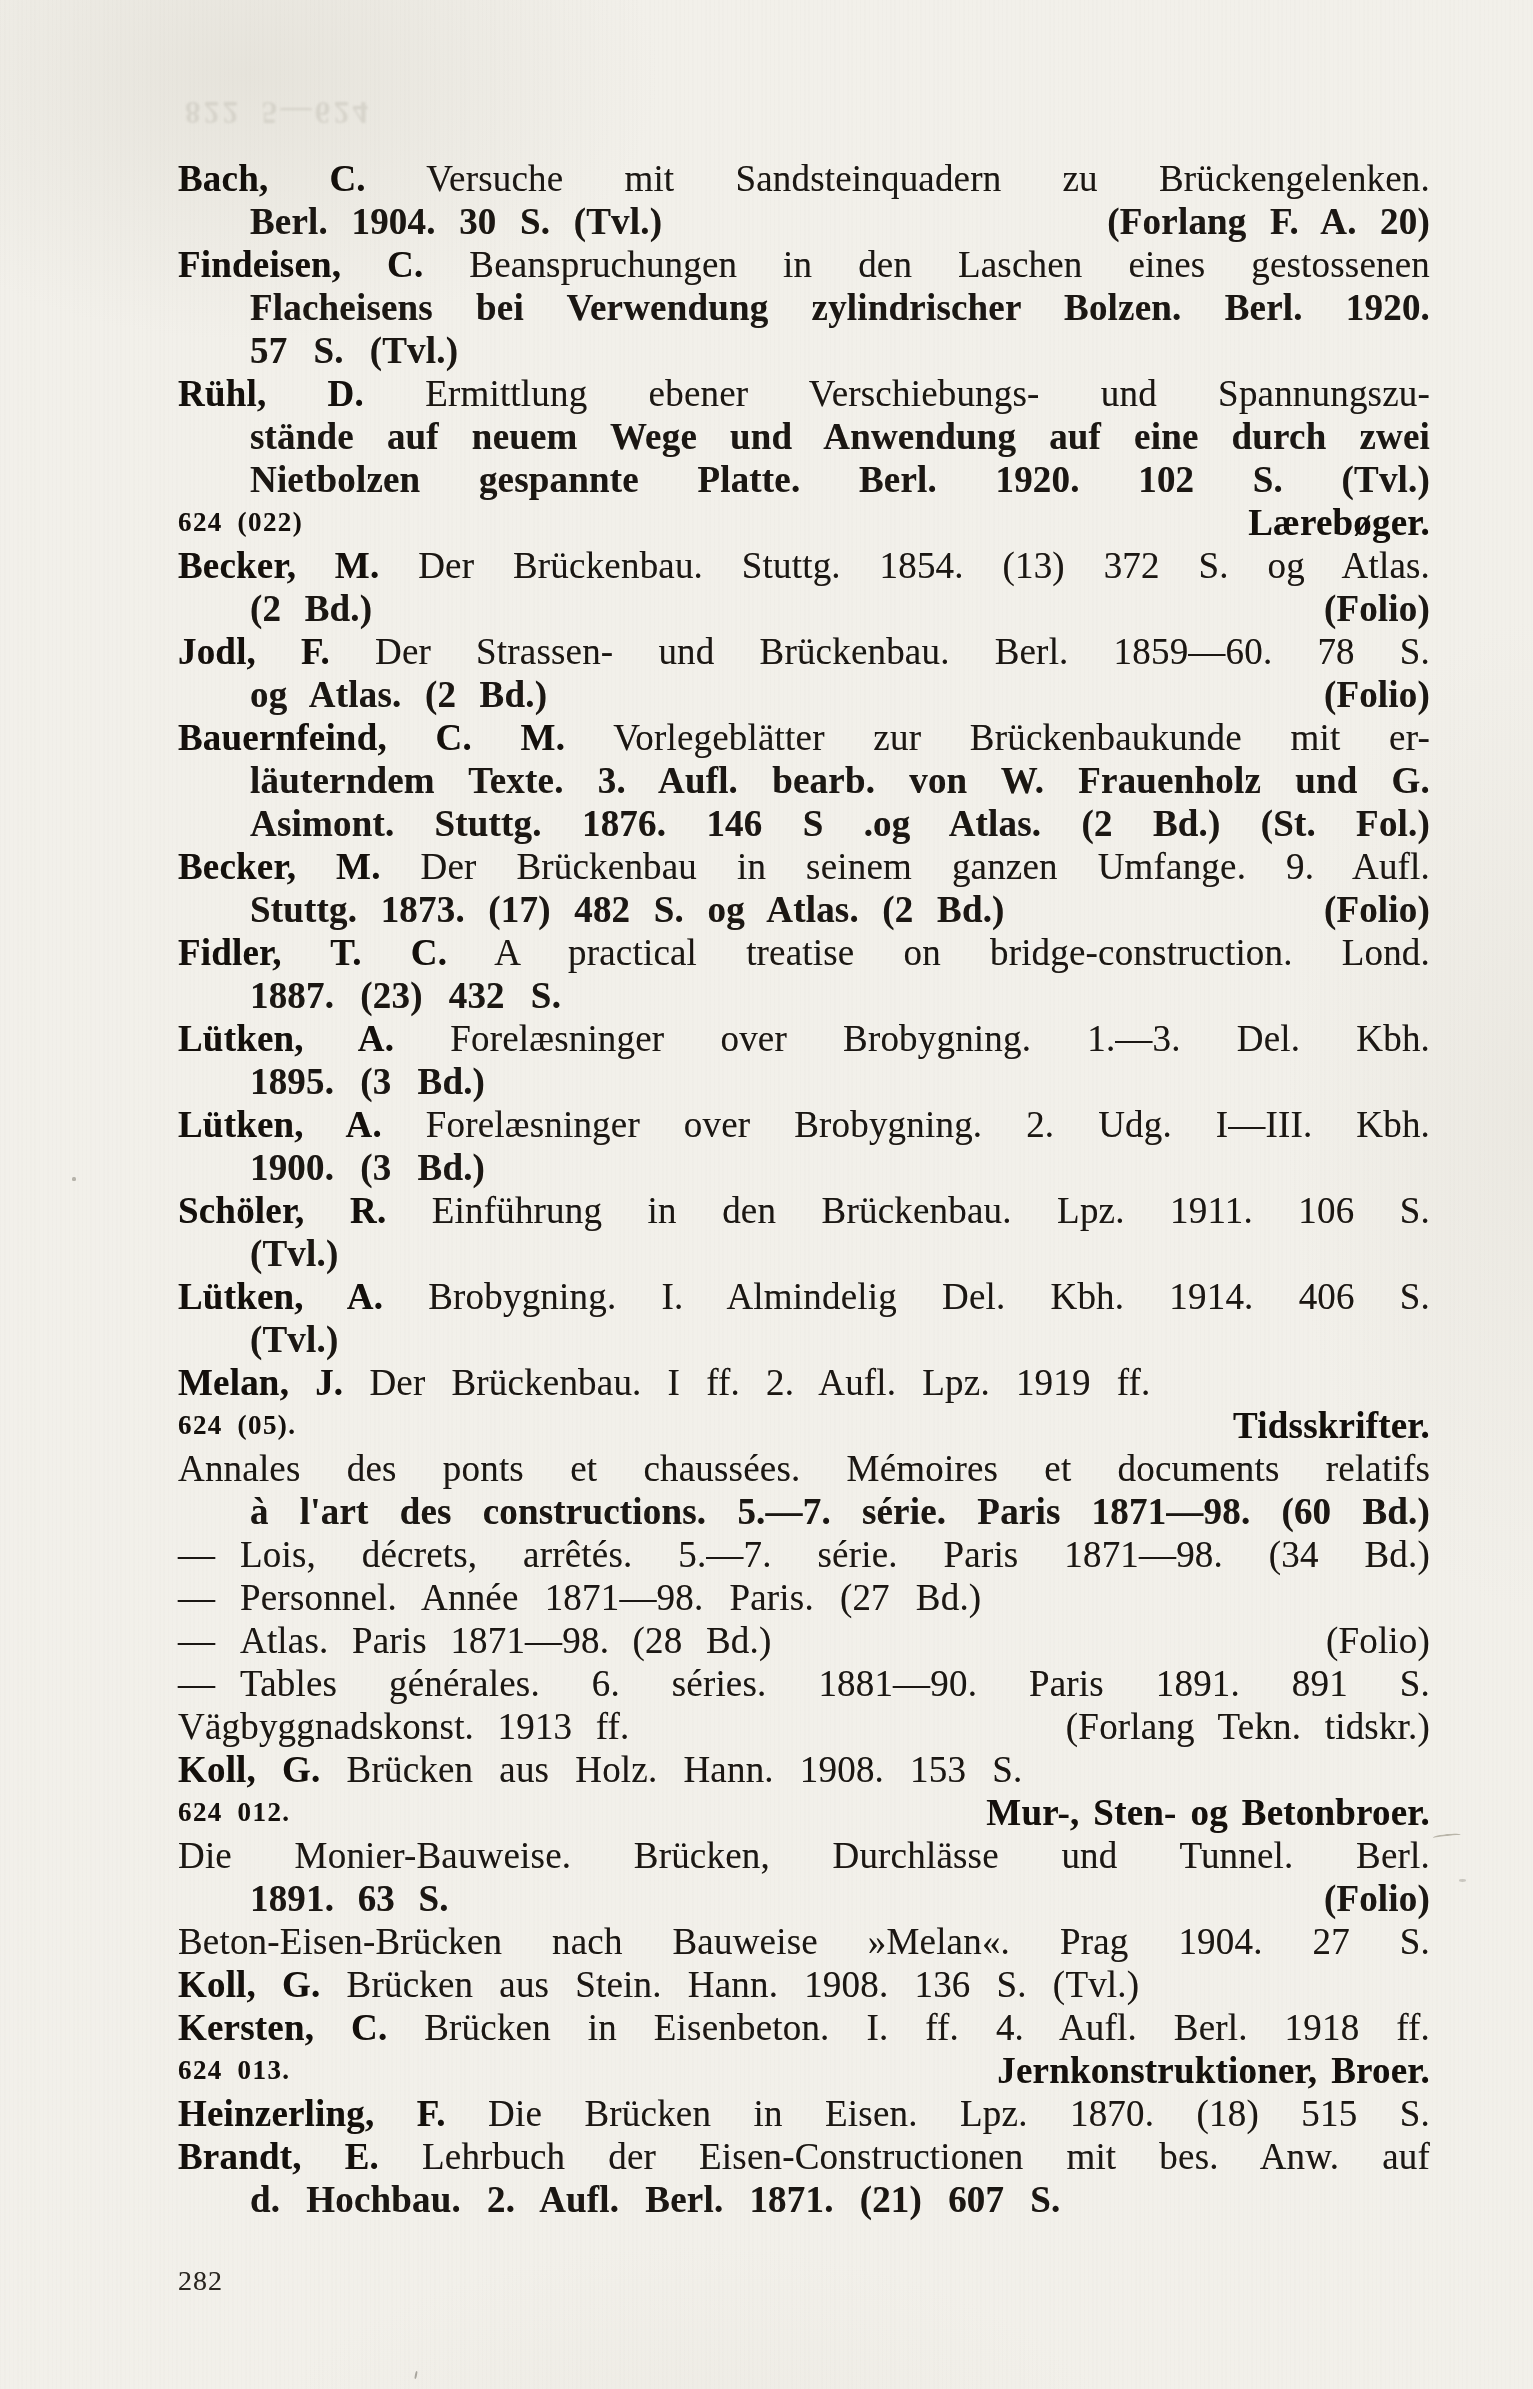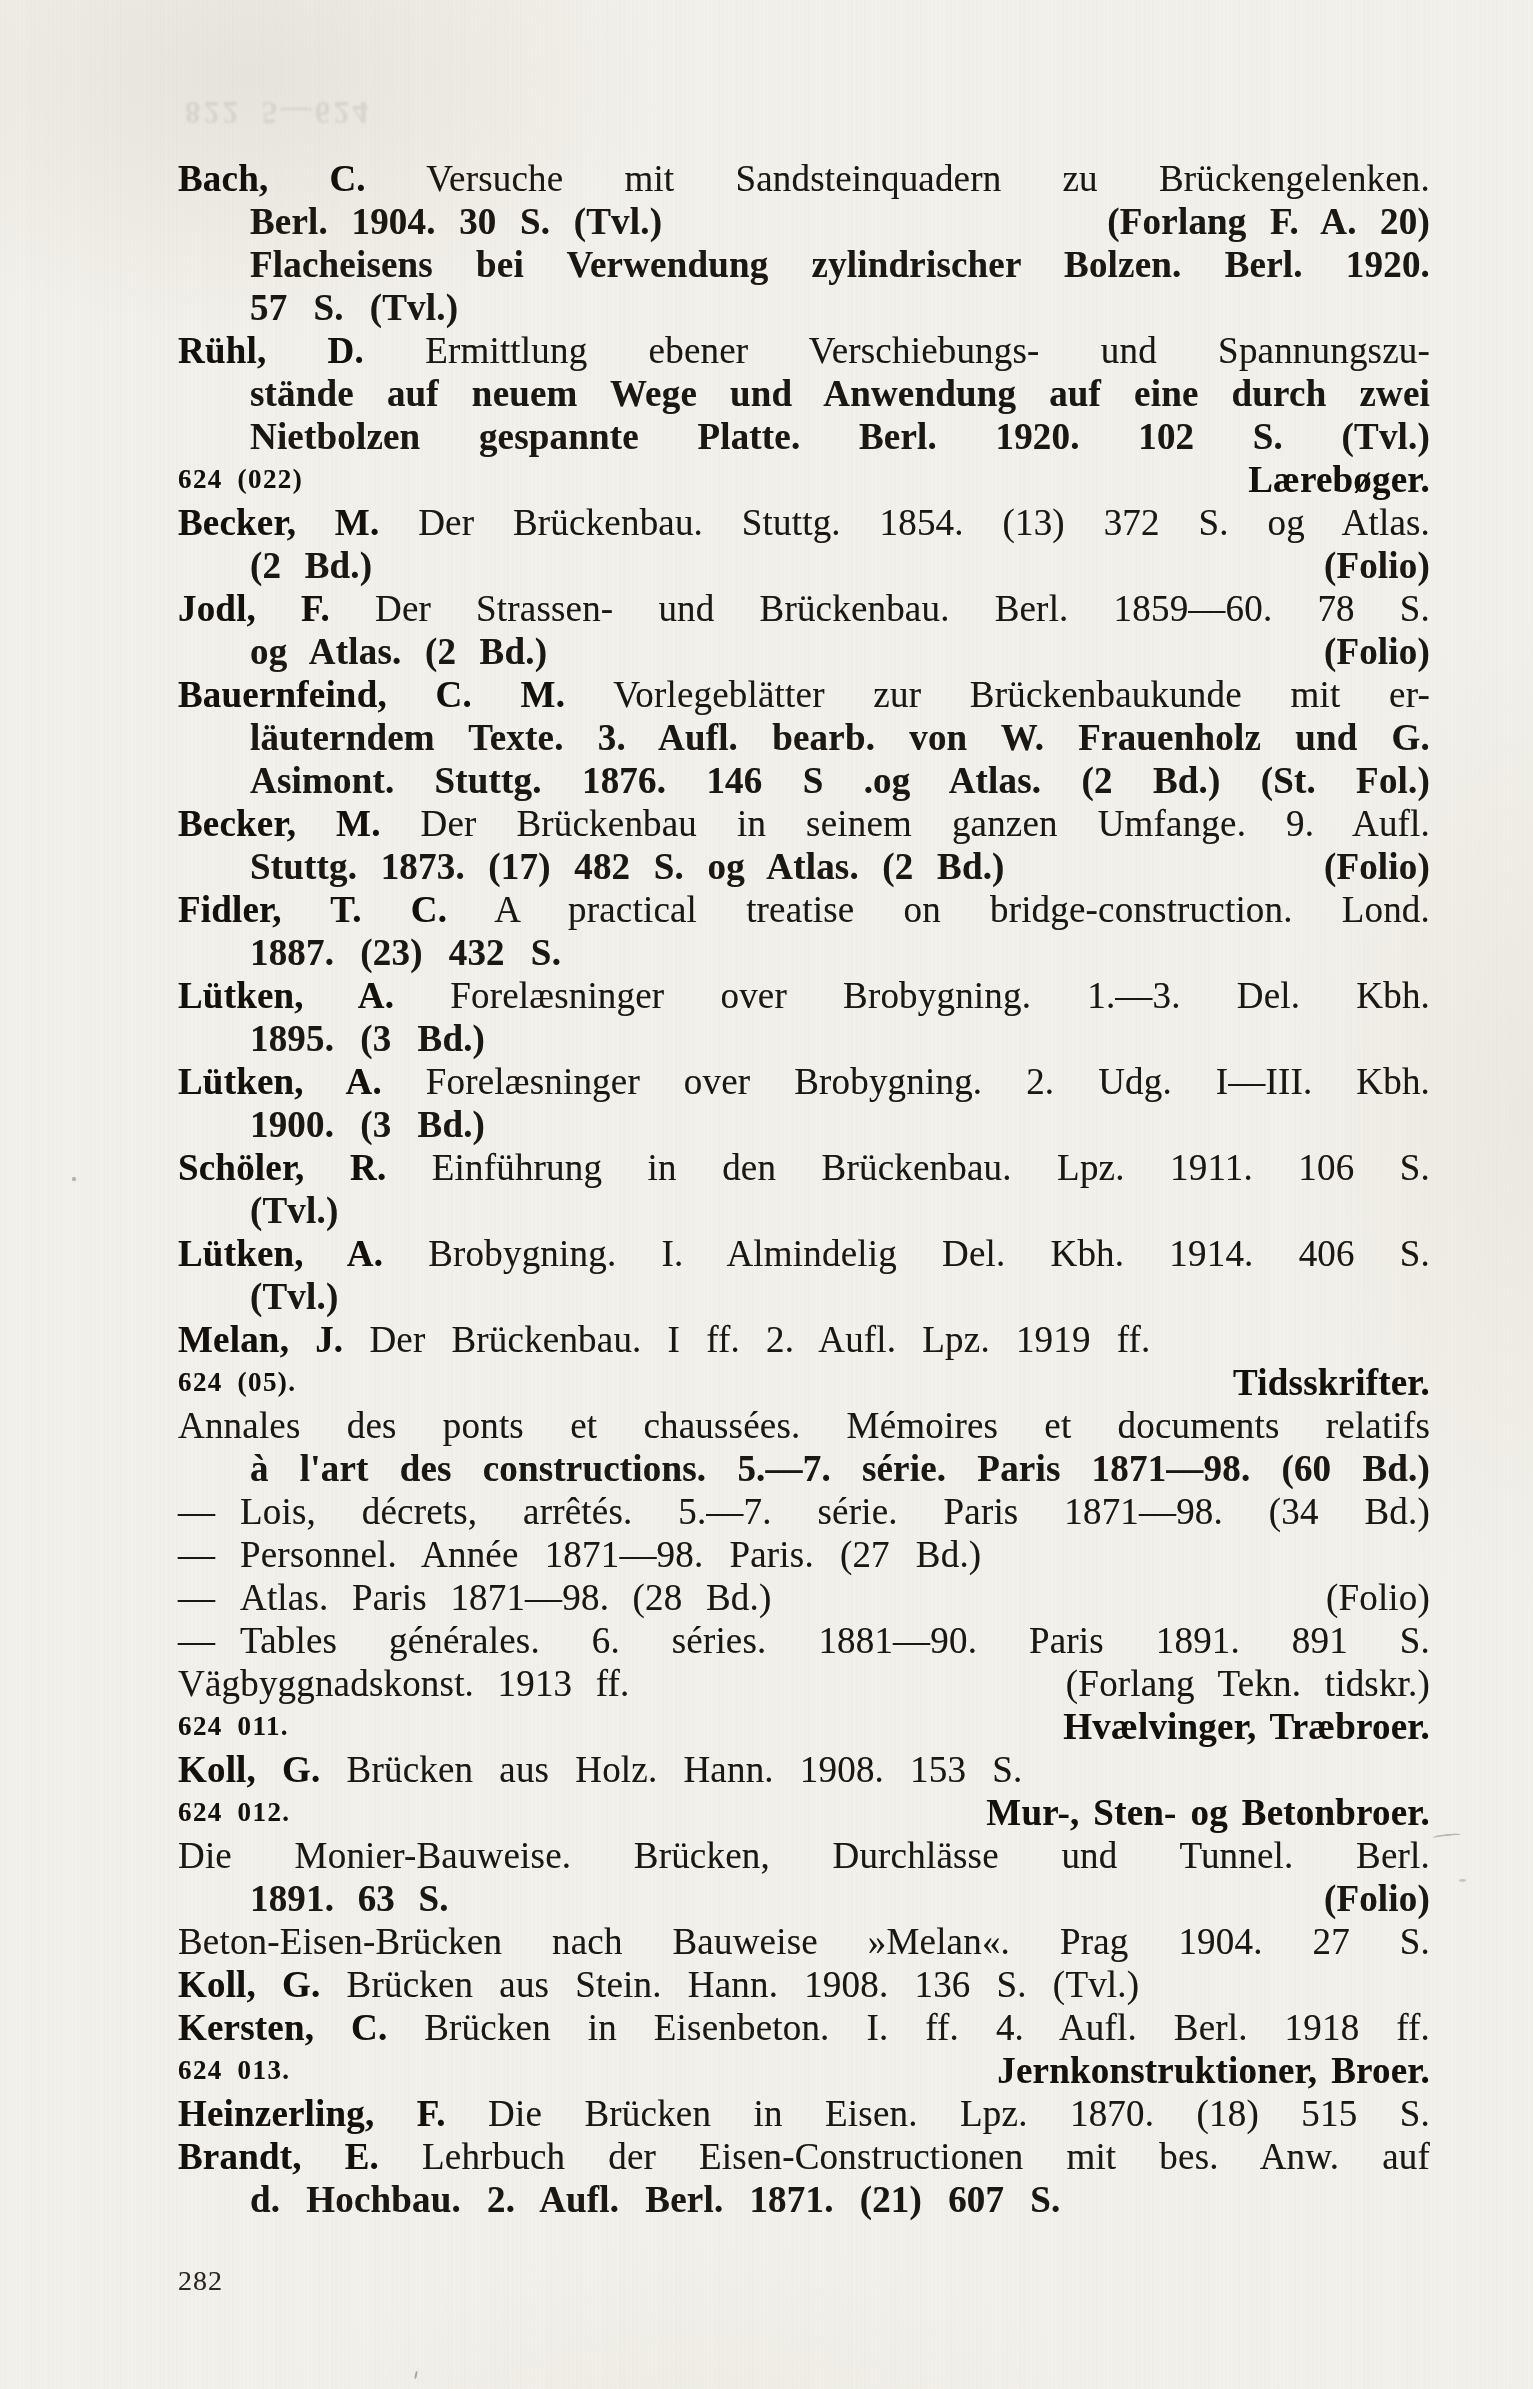--- a/index.html
+++ b/index.html
@@ -62,20 +62,21 @@
 
 <div class="page">
   <div class="bleed">822 5—624</div>
 
   <div class="textblock">
       <div class="line just"><b>Bach, C.</b> <span>Versuche mit Sandsteinquadern zu Brückengelenken.</span></div>
       <div class="line split ind">
         <span><span>Berl. 1904. 30 S. (Tvl.)</span></span>
         <span>(Forlang F. A. 20)</span>
       </div>
+      <div class="line just"><b>Findeisen, C.</b> <span>Beanspruchungen in den Laschen eines gestossenen</span></div>
       <div class="line just ind"><span>Flacheisens bei Verwendung zylindrischer Bolzen. Berl. 1920.</span></div>
       <div class="line ind loose"><span>57 S. (Tvl.)</span></div>
       <div class="line just"><b>Rühl, D.</b> <span>Ermittlung ebener Verschiebungs- und Spannungszu-</span></div>
       <div class="line just ind"><span>stände auf neuem Wege und Anwendung auf eine durch zwei</span></div>
       <div class="line just ind"><span>Nietbolzen gespannte Platte. Berl. 1920. 102 S. (Tvl.)</span></div>
       <div class="line head">
         <span class="num">624 (022)</span>
         <span class="cat">Lærebøger.</span>
       </div>
       <div class="line just"><b>Becker, M.</b> <span>Der Brückenbau. Stuttg. 1854. (13) 372 S. og Atlas.</span></div>
@@ -117,24 +118,20 @@
       <div class="line loose"><span class="dash">—</span><span>Personnel. Année 1871—98. Paris. (27 Bd.)</span></div>
       <div class="line split">
         <span><span class="dash">—</span><span>Atlas. Paris 1871—98. (28 Bd.)</span></span>
         <span>(Folio)</span>
       </div>
       <div class="line just"><span class="dash">—</span><span>Tables générales. 6. séries. 1881—90. Paris 1891. 891 S.</span></div>
       <div class="line split">
         <span><span>Vägbyggnadskonst. 1913 ff.</span></span>
         <span>(Forlang Tekn. tidskr.)</span>
       </div>
-      <div class="line head">
-        <span class="num">624 011.</span>
-        <span class="cat">Hvælvinger, Træbroer.</span>
-      </div>
       <div class="line loose"><b>Koll, G.</b> <span>Brücken aus Holz. Hann. 1908. 153 S.</span></div>
       <div class="line head">
         <span class="num">624 012.</span>
         <span class="cat">Mur-, Sten- og Betonbroer.</span>
       </div>
       <div class="line just"><span>Die Monier-Bauweise. Brücken, Durchlässe und Tunnel. Berl.</span></div>
       <div class="line split ind">
         <span><span>1891. 63 S.</span></span>
         <span>(Folio)</span>
       </div>

